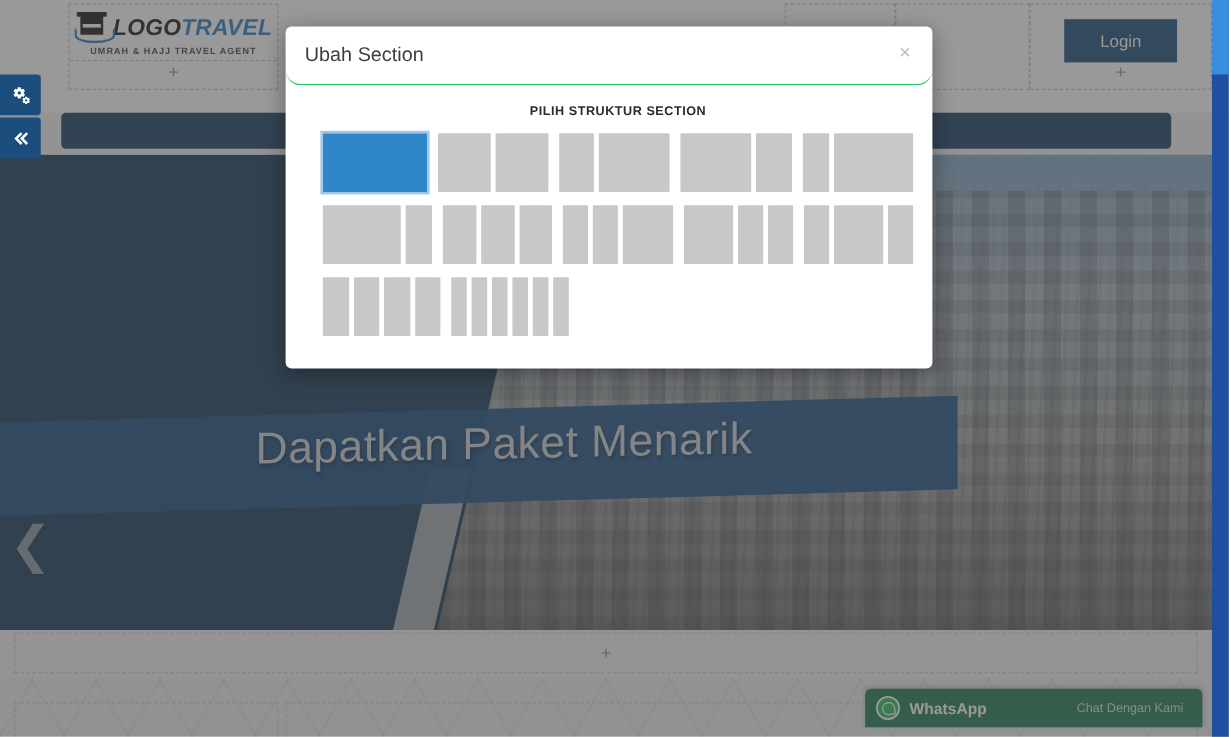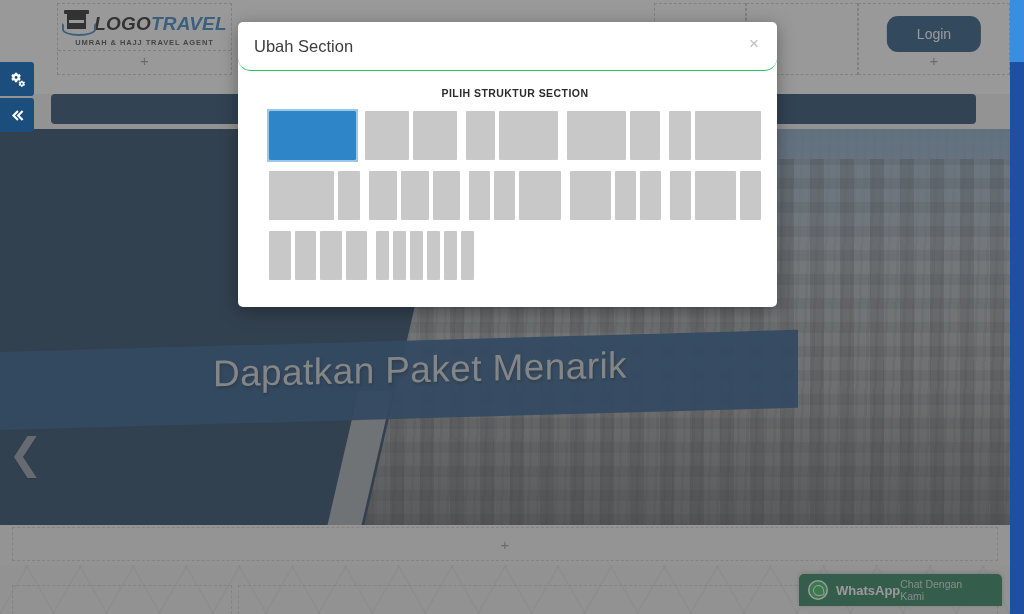--- a/index.html
+++ b/index.html
@@ -87,21 +87,21 @@
   .plus-slot {
     position: absolute; left: 0; right: 0; bottom: 0; height: 28px;
     display: flex; align-items: center; justify-content: center;
     color: #9a9a9a; font-size: 15px;
   }
 
   .login-btn {
     position: absolute; left: 50%; top: 12px;
     transform: translateX(-50%);
     background: #1c4e7d; color: #ffffff;
-    border: none; border-radius: 11px;
+    border: none; border-radius: 0;
     font-size: 14px; padding: 10px 30px;
     font-family: "Liberation Sans", sans-serif;
   }
 
   
   .navbar-strip {
     position: absolute; left: 51px; right: 48px; top: 94px; height: 30px;
     background: #1c4167; border-radius: 4px;
   }
 
@@ -187,21 +187,21 @@
     border: 1px dashed #cfcfcf; box-sizing: border-box;
   }
   .footer-cell2 {
     position: absolute; left: 238px; top: 20px; right: 12px; height: 60px;
     border: 1px dashed #cfcfcf; box-sizing: border-box;
   }
 
   
   .wa-widget {
     position: absolute; right: 22px; bottom: 8px;
-    width: 203px; height: 32px;
+    width: 281px; height: 32px;
     background: #1f7a54; border-radius: 5px 5px 0 0;
     display: flex; align-items: center;
     box-shadow: 0 -1px 4px rgba(0,0,0,.2);
   }
   .wa-icon {
     width: 20px; height: 20px; margin-left: 9px;
     border-radius: 50%; background: #2ebd59;
     position: relative; flex: none;
     box-shadow: inset 0 0 0 1.5px #fff;
   }

